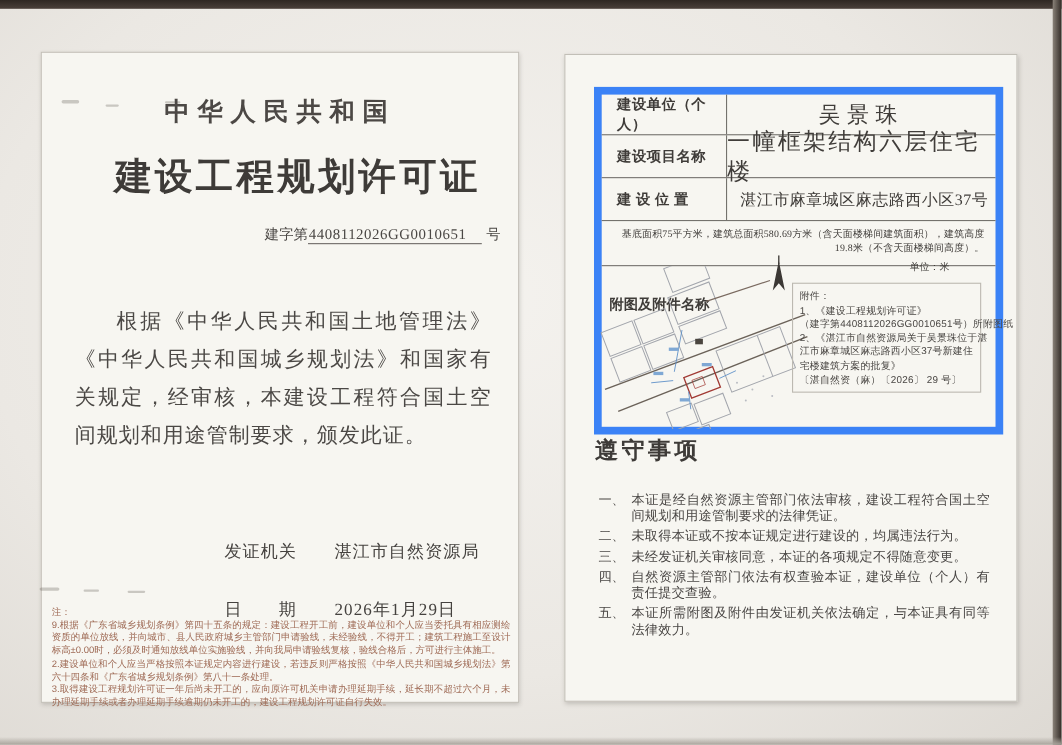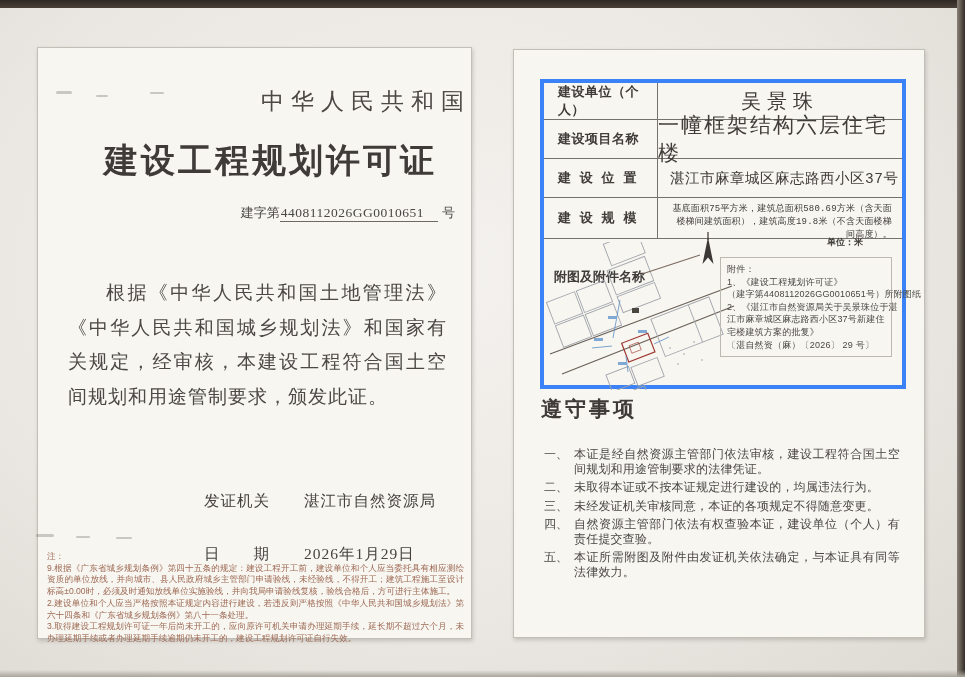--- a/index.html
+++ b/index.html
@@ -18,22 +18,22 @@
     background:linear-gradient(to bottom,rgba(120,115,108,0),#a9a49c);}
 
   .page{position:absolute;background:#f7f6f1;border:1px solid #c2bfb7;
     box-shadow:1px 2px 4px rgba(60,55,50,.22);}
   .page-left{left:37px;top:47px;width:433px;height:590px;}
   .page-right{left:513px;top:49px;width:410px;height:587px;}
 
   .serif{font-family:"Liberation Serif","DejaVu Serif",serif;}
 
   
-  .country{position:absolute;left:0;right:0;top:38px;text-align:right;
-    font-size:23px;letter-spacing:7px;color:#4c4845;font-weight:400;}
+  .country{position:absolute;left:0;right:0;top:38px;text-align:center;
+    font-size:23px;letter-spacing:7px;color:#4c4845;font-weight:700;}
   .cert-title{position:absolute;left:0;right:0;top:90px;text-align:center;
     font-size:34px;font-weight:700;letter-spacing:3px;color:#3e3b38;margin-left:32px;}
   .permit-line{position:absolute;right:16px;top:156px;font-size:13px;color:#4a4744;}
   .permit-line .num{font-size:13.5px;border-bottom:1px solid #6d6a66;
     padding:0 14px 1px 1px;letter-spacing:.5px;}
   .permit-line .suffix{margin-left:4px;}
   .cert-body{position:absolute;left:30px;right:24px;top:228px;
     font-size:19px;line-height:34.5px;letter-spacing:1px;color:#4b4845;
     text-align:justify;text-indent:2em;}
   .issue-row{position:absolute;left:166px;display:flex;gap:34px;
@@ -42,34 +42,34 @@
   .issue-row.datrow{top:496px;}
   .notes{position:absolute;left:9px;right:7px;top:503px;
     font-size:8.6px;line-height:11.7px;color:#9e6954;text-align:justify;}
   .notes .ntitle{display:block;}
 
   
   .smudge{position:absolute;background:rgba(95,88,82,.30);border-radius:2px;}
 
   
   .info-table{position:absolute;left:26px;top:29px;width:358px;
-    border:4px solid #3b82f6;color:#403d3a;font-family:Liberation Mono, monospace;}
+    border:7px solid #3b82f6;color:#403d3a;}
   .trow{display:flex;border-bottom:1px solid #74726d;}
   .trow:last-child{border-bottom:none;}
   .tlabel{width:114px;border-right:1px solid #74726d;display:flex;align-items:center;
     padding-left:14px;box-sizing:border-box;font-size:13px;font-weight:600;
     color:#3f3c39;letter-spacing:.5px;flex:0 0 auto;}
   .tvalue{flex:1;display:flex;align-items:center;box-sizing:border-box;}
   .r1{height:36px;} .r2{height:38px;} .r3{height:38px;} .r4{height:40px;} .r5{height:146px;}
   .v-name{justify-content:center;font-size:20px;letter-spacing:6px;}
   .v-project{justify-content:center;font-size:21px;letter-spacing:2px;}
   .v-location{padding-left:12px;font-size:14.5px;letter-spacing:.5px;}
   .v-scale{padding:5px 10px;font-size:9px;line-height:13px;align-items:flex-start;
     letter-spacing:.2px;text-align:right;}
-  .unit-note{position:absolute;right:61px;top:186px;font-size:9px;font-weight:700;
+  .unit-note{position:absolute;right:61px;top:186px;font-size:9px;font-weight:400;
     color:#3f3c39;}
   .north-arrow{position:absolute;left:185px;top:182px;}
   .site-plan{position:absolute;left:28px;top:192px;}
   .attach-box{position:absolute;left:206px;top:207px;width:172px;height:100px;
     border:1px solid #bcb9b1;padding:5px 6px;box-sizing:border-box;
     font-size:9px;line-height:12.6px;color:#4a4744;letter-spacing:.2px;}
   .attach-box .aline{white-space:nowrap;}
   .comply-title{position:absolute;left:27px;top:345px;font-size:21px;font-weight:700;
     letter-spacing:3px;color:#3e3b38;}
   .comply-list{position:absolute;left:30px;top:397px;width:356px;
@@ -129,21 +129,20 @@
       </div>
       <div class="trow r2">
         <div class="tlabel">建设项目名称</div>
         <div class="tvalue v-project">一幢框架结构六层住宅楼</div>
       </div>
       <div class="trow r3">
         <div class="tlabel">建 设 位 置</div>
         <div class="tvalue v-location">湛江市麻章城区麻志路西小区37号</div>
       </div>
       <div class="trow r4">
-        <div class="tlabel">建 设 规 模</div>
         <div class="tvalue v-scale">基底面积75平方米，建筑总面积580.69方米（含天面楼梯间建筑面积），建筑高度19.8米（不含天面楼梯间高度）。</div>
       </div>
       <div class="trow r5"></div>
     </div>
 
     <div class="r5 tlabel5 serif" style="position:absolute;left:40px;top:218px;font-size:13px;font-weight:600;color:#3f3c39;">附图及附件名称</div>
 
     <div class="unit-note">单位：米</div>
 
     <svg class="north-arrow" width="18" height="36" viewBox="0 0 18 36">

